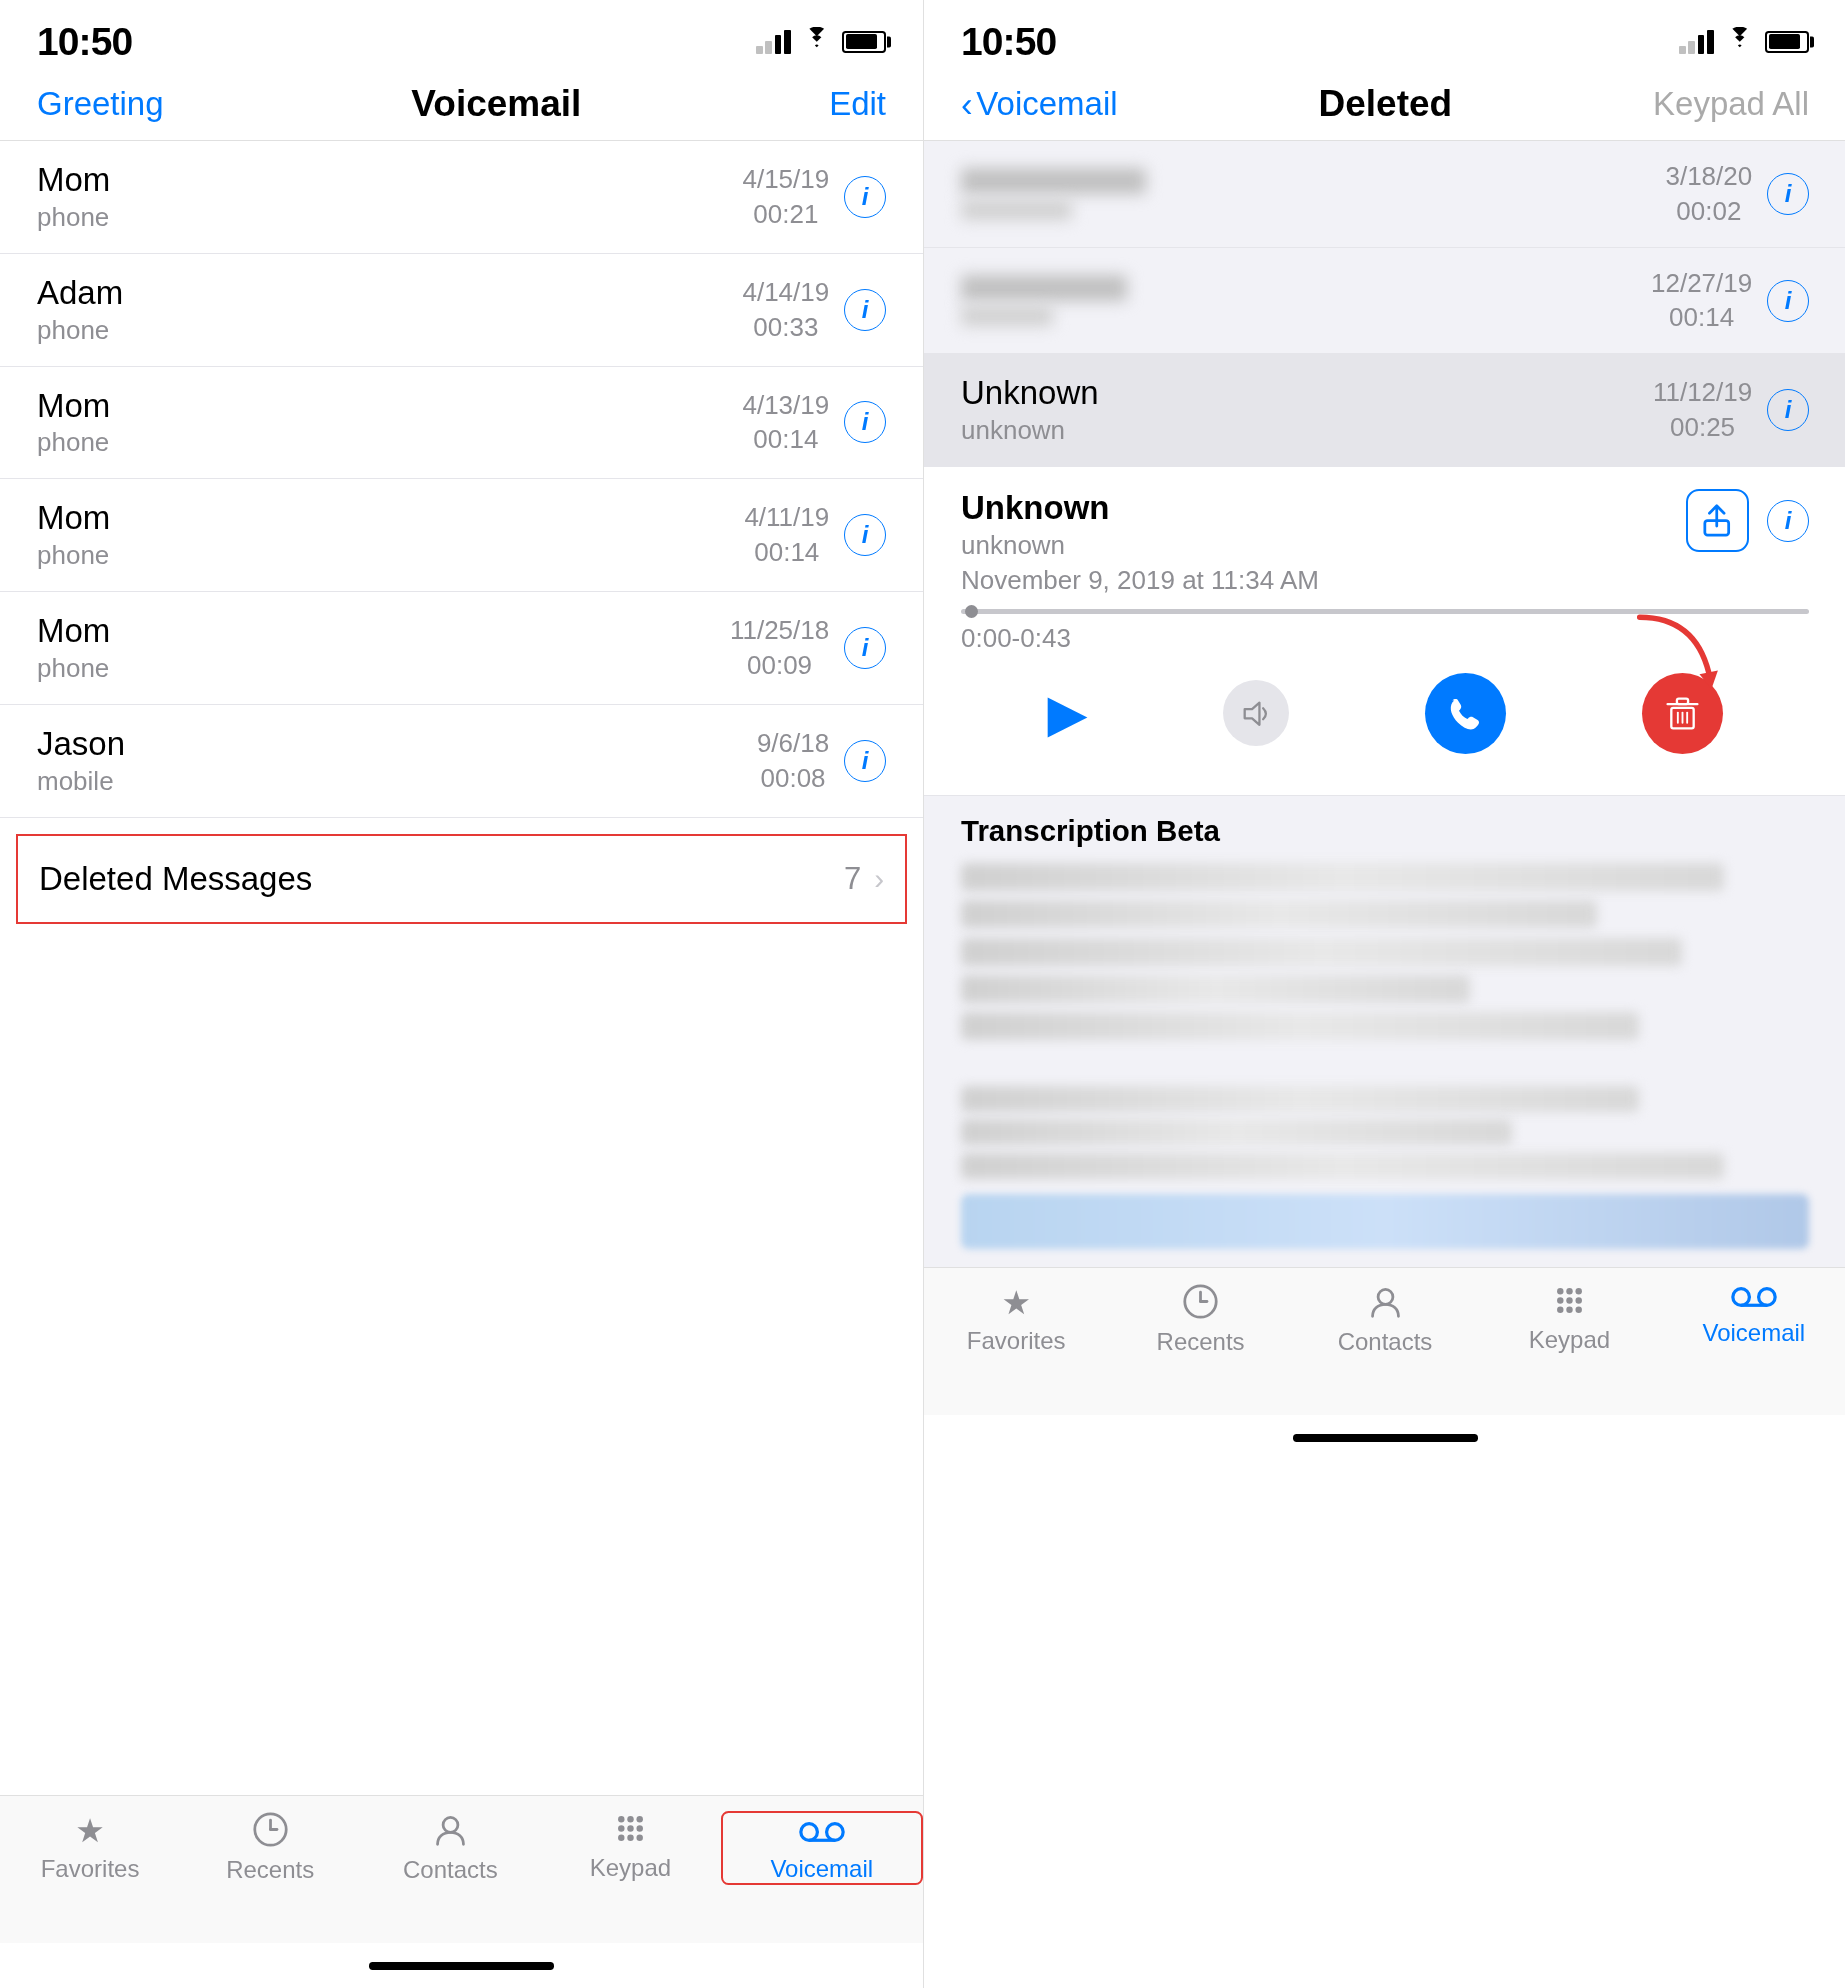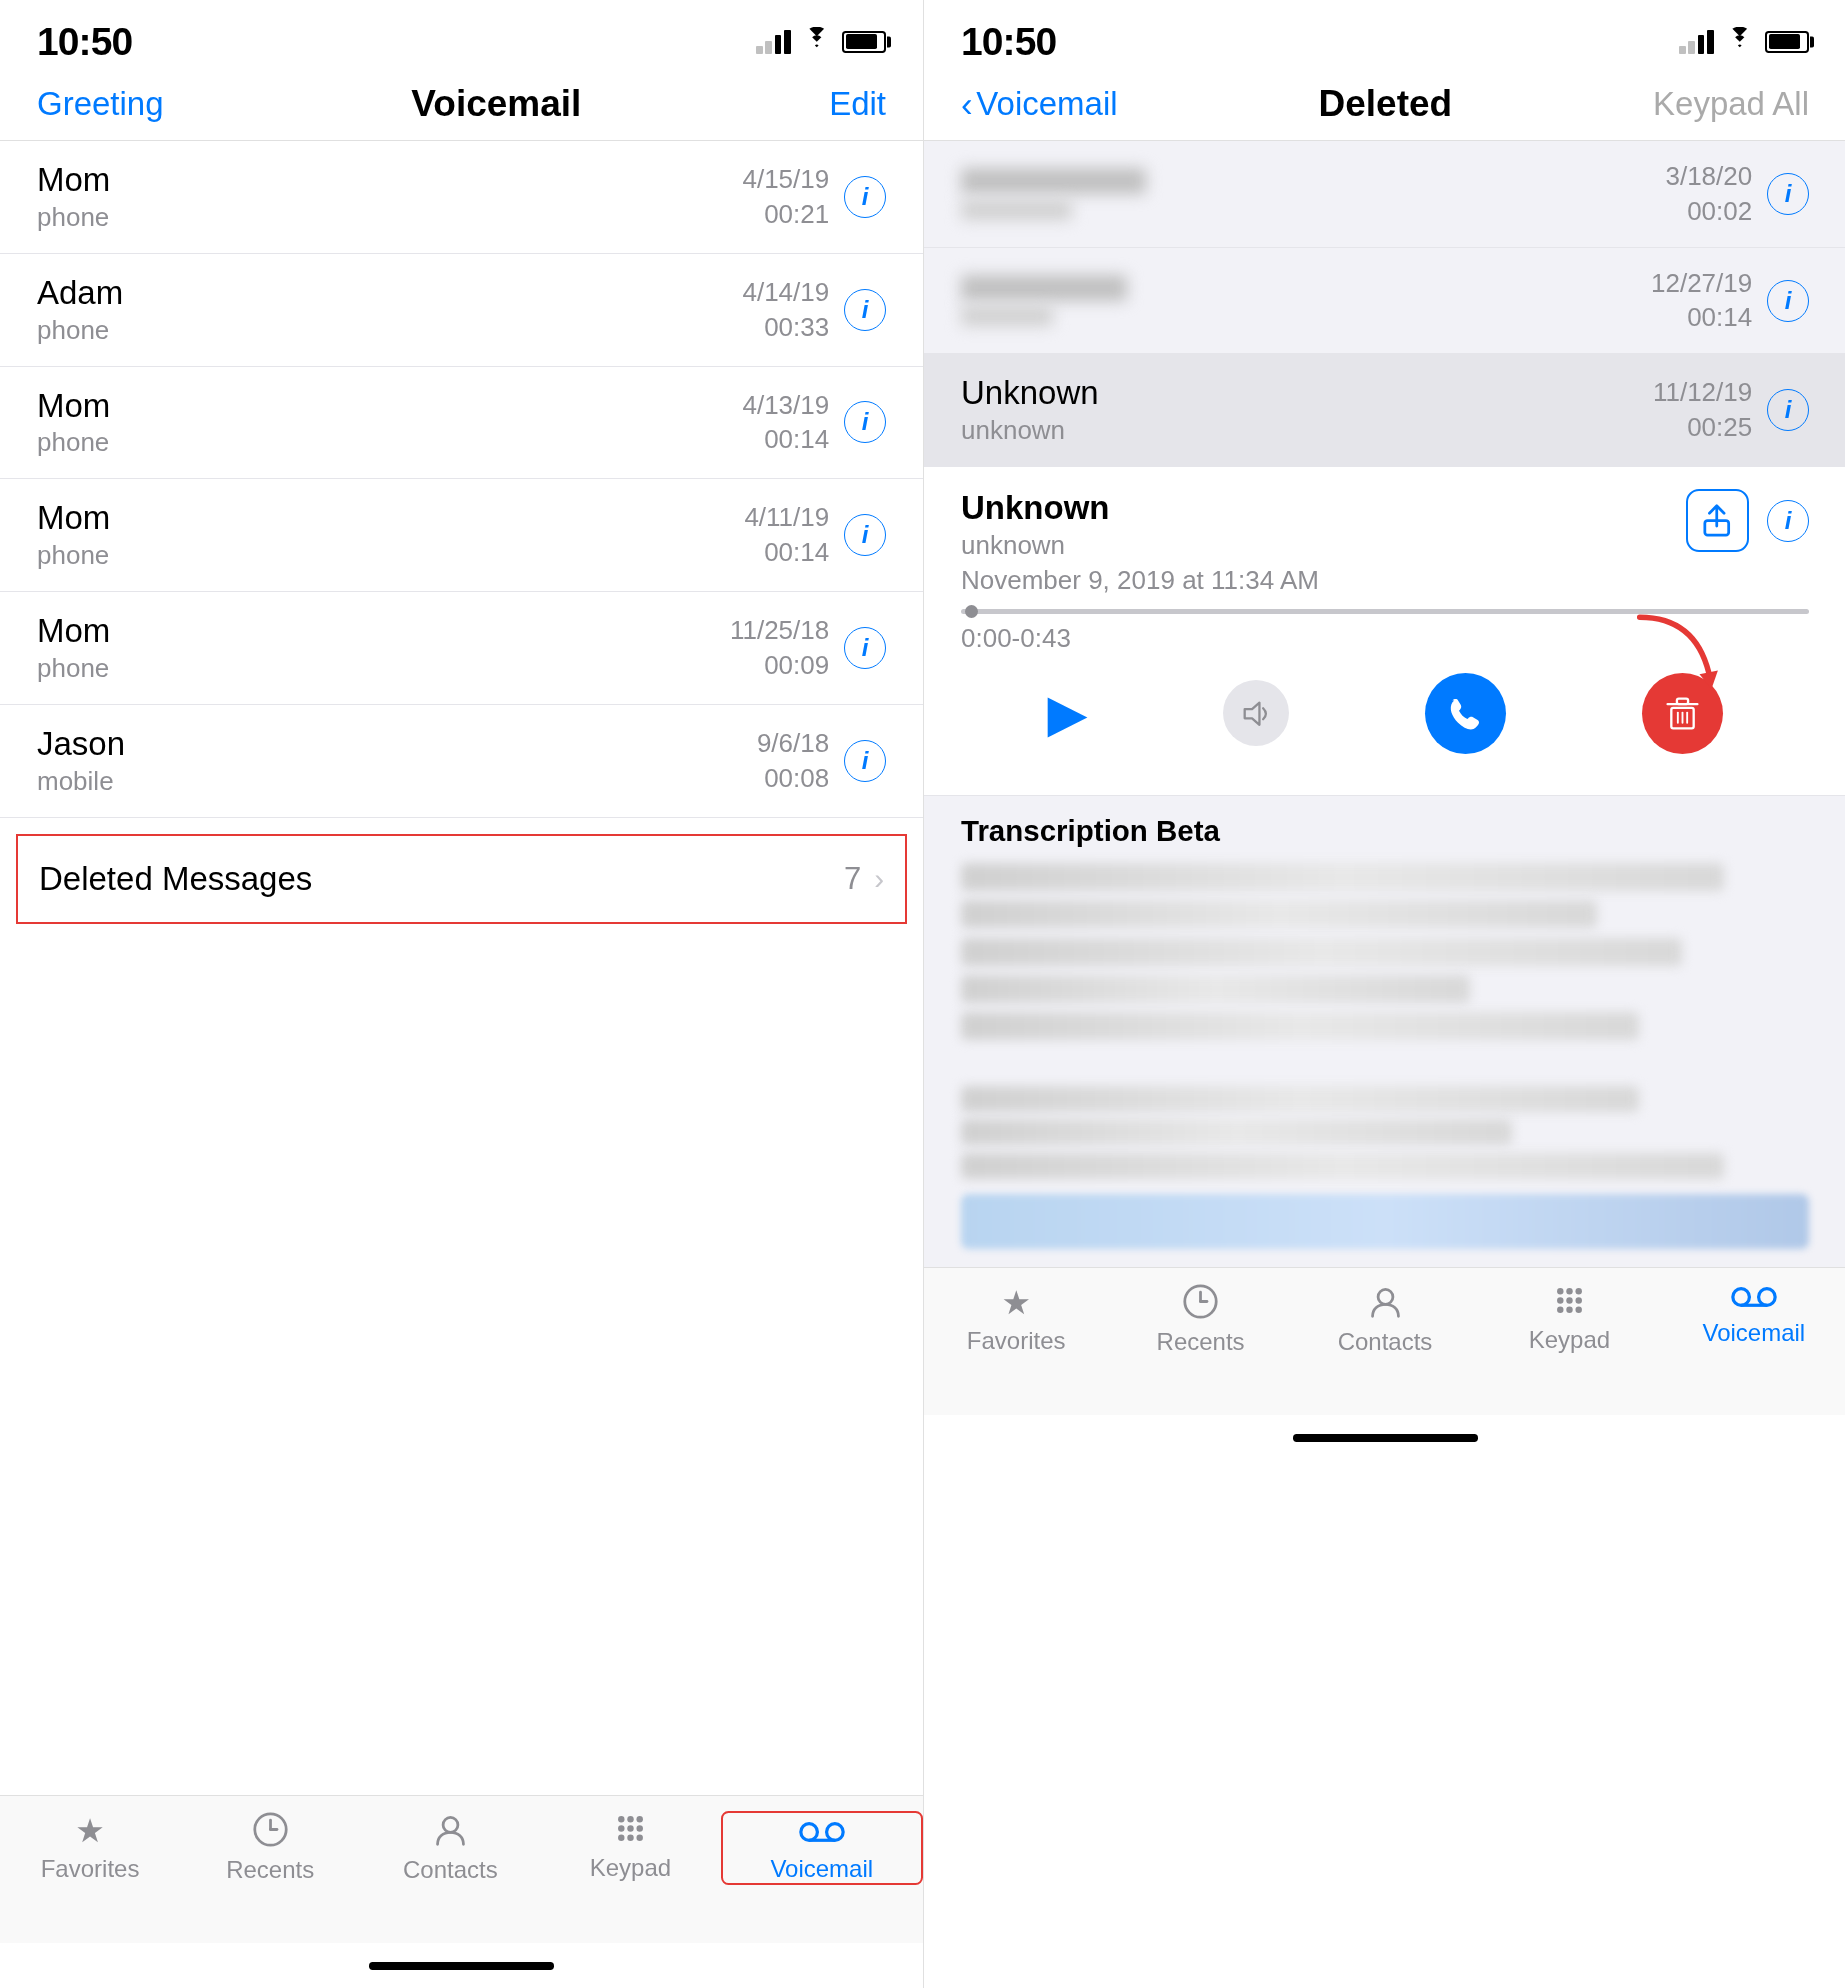--- a/index.html
+++ b/index.html
@@ -136,21 +136,21 @@
       color: #000;
     }
     .vm-subtext {
       font-size: 26px;
       color: #8e8e93;
       margin-top: 2.8px;
     }
     .vm-meta {
       display: flex;
       flex-direction: column;
-      align-items: flex-end;
+      align-items: center;
       gap: 3.7px;
       margin-right: 14.8px;
     }
     .vm-date {
       font-size: 26px;
       color: #8e8e93;
     }
     .vm-duration {
       font-size: 26px;
       color: #8e8e93;

